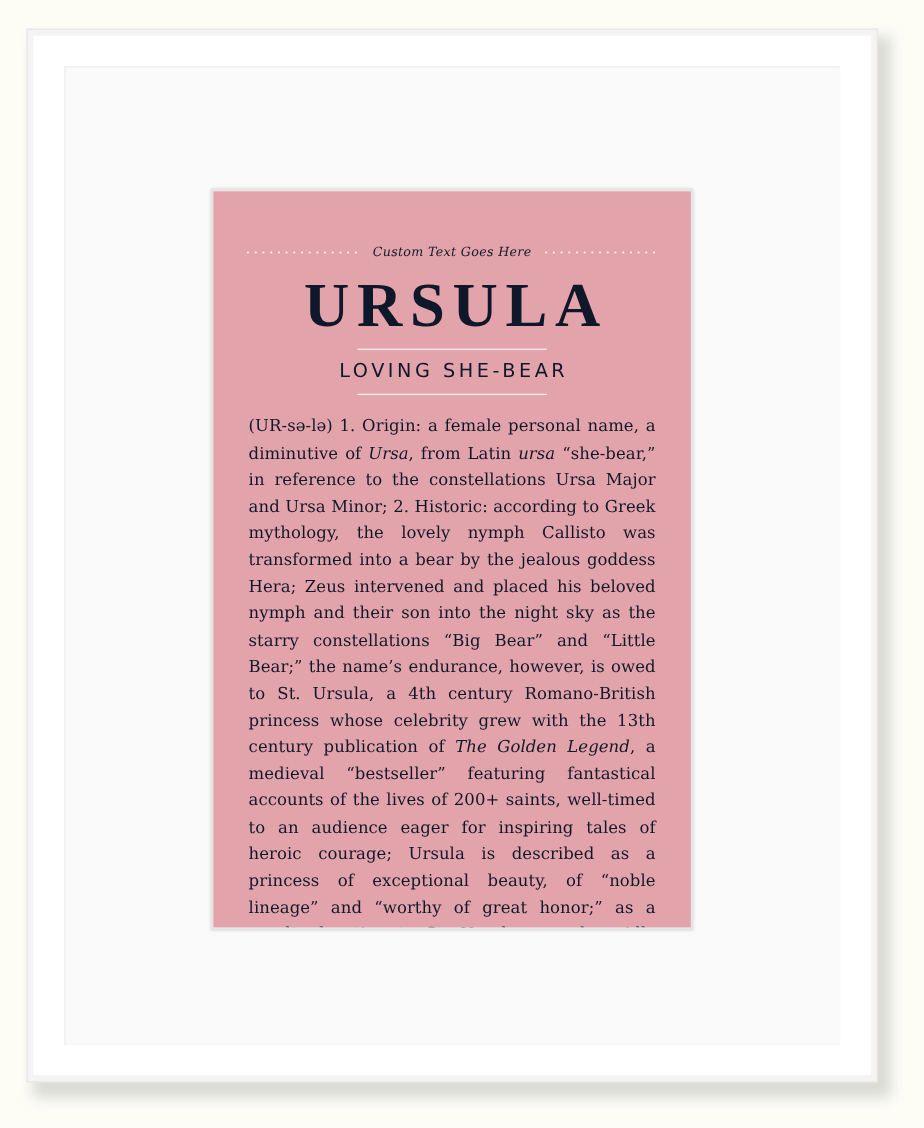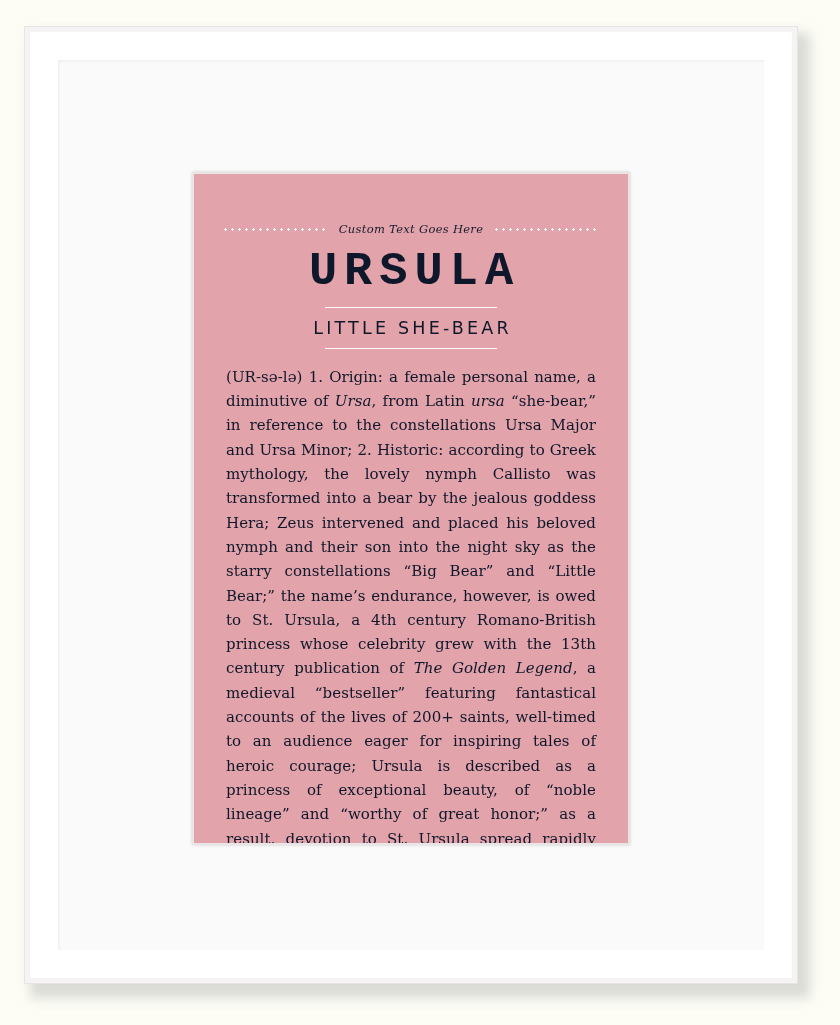--- a/index.html
+++ b/index.html
@@ -107,23 +107,23 @@
     font-family: "DejaVu Serif", serif;
     font-style: italic;
     font-size: 11.5px;
     letter-spacing: 0.3px;
     white-space: nowrap;
     opacity: 0.97;
   }
 
   .name {
     text-align: center;
-    font-family: Liberation Mono, monospace;
+    font-family: Liberation Serif, serif;
     font-weight: bold;
-    font-size: 47px;
+    font-size: 57px;
     letter-spacing: 7px;
     line-height: 1.04;
     margin: 10px 0 6px 0;
     text-indent: 7px;
   }
 
   .rule-solid {
     width: 172px;
     height: 1px;
     background: #ffffff;
@@ -211,21 +211,21 @@
     <div class="top-row">
       <div class="dot-rule"></div>
       <div class="custom-text">Custom Text Goes Here</div>
       <div class="dot-rule"></div>
     </div>
 
     <div class="name">URSULA</div>
 
     <div class="rule-solid"></div>
 
-    <div class="meaning">LITTLE SHE-BEAR</div>
+    <div class="meaning">LOVING SHE-BEAR</div>
 
     <div class="rule-solid"></div>
 
     <div class="definition">
       <span>(UR-sə-lə)  1. Origin:  a female personal name, a diminutive of </span><em>Ursa</em><span>, from Latin </span><em>ursa</em><span> “she-bear,” in reference to the constellations Ursa Major and Ursa Minor;  2. Historic:  according to Greek mythology, the lovely nymph Callisto was transformed into a bear by the jealous goddess Hera; Zeus intervened and placed his beloved nymph and their son into the night sky as the starry constellations “Big Bear” and “Little Bear;” the name’s endurance, however, is owed to St. Ursula, a 4th century Romano-British princess whose celebrity grew with the 13th century publication of </span><em>The Golden Legend</em><span>, a medieval “bestseller” featuring fantastical accounts of the lives of 200+ saints, well-timed to an audience eager for inspiring tales of heroic courage; Ursula is described as a princess of exceptional beauty, of “noble lineage” and “worthy of great honor;” as a result, devotion to St. Ursula spread rapidly and her name came into popular use;  3. Usage:  though rare by the 21st century, the name Ursula endures as a timeless combination of strength and elegance.</span>
     </div>
 
     <div class="dot-rule-wide"></div>
 
     <div class="traits">

